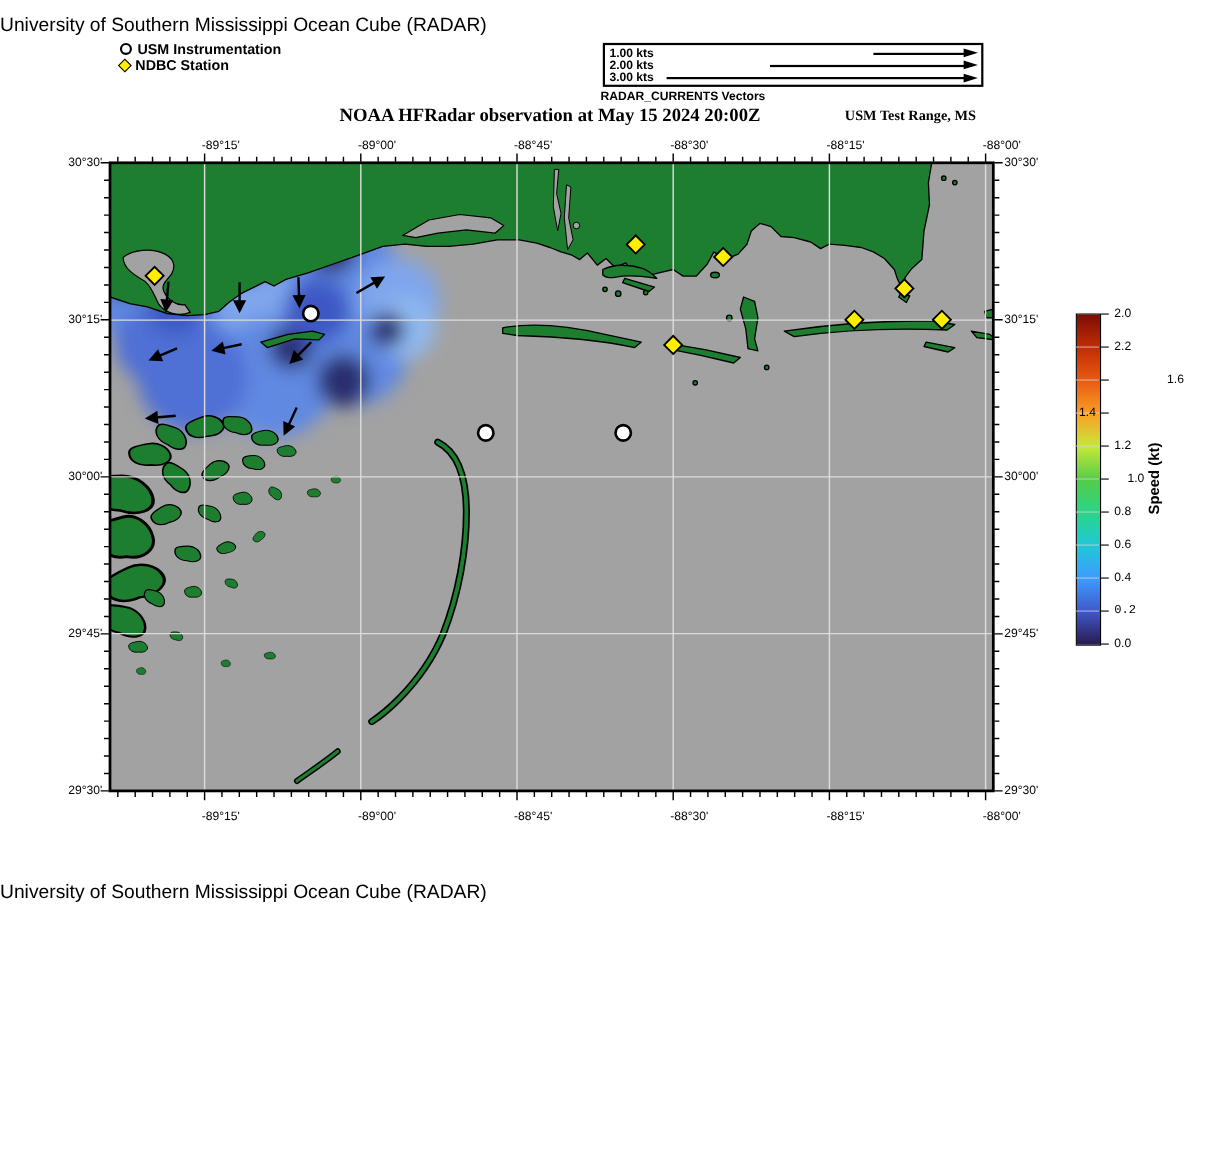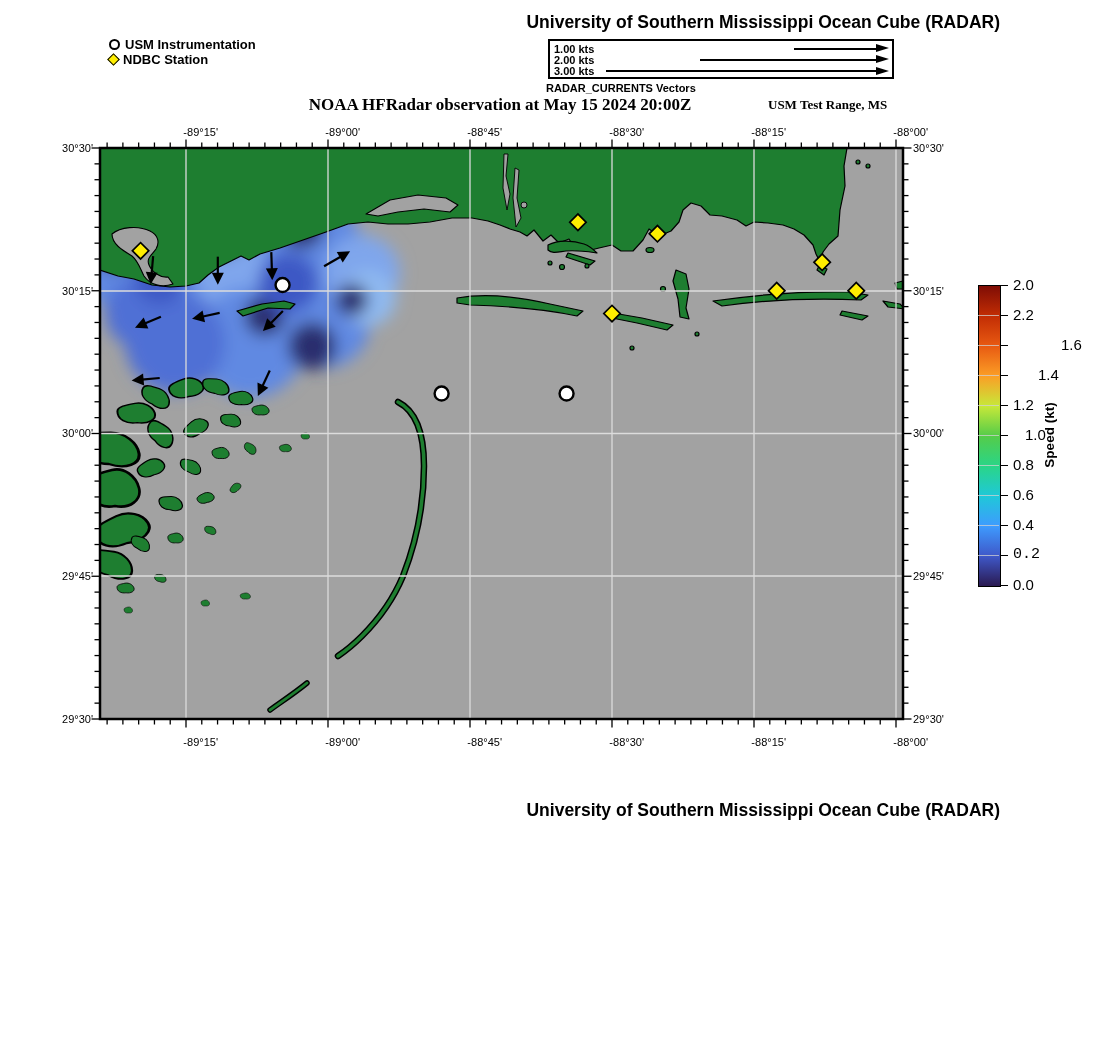--- a/index.html
+++ b/index.html
@@ -1,41 +1,41 @@
 <!DOCTYPE html>
 <html><head>
 <meta charset="utf-8">
 <style>
   html,body{margin:0;padding:0}
   body{width:1100px;height:1050px;position:relative;background:#fff;overflow:hidden;
        font-family:"Liberation Sans",sans-serif;color:#000}
   .abs{position:absolute}
   .serif{font-family:"Liberation Serif",serif}
-  #title-top,#title-bottom{left:0;width:1000px;text-align:right;font-size:17.5px;font-weight:bold}
+  #title-top,#title-bottom{left:0;width:1000px;text-align:left;font-size:17.5px;font-weight:normal}
   #title-top{top:12px}
   #title-bottom{top:800px}
   #subtitle{left:0;top:95px;width:1000px;text-align:center;font-size:17px;font-weight:bold}
   #range-label{left:768px;top:97px;font-size:13px;font-weight:bold}
   .legend-row{display:flex;align-items:center;gap:5px;height:15px}
   #legend{left:109px;top:37px}
   .legend-label{font-size:13px;font-weight:bold;white-space:nowrap}
   .sym-circle{width:11px;height:11px;border-radius:50%;background:#fff;border:2.2px solid #000;box-sizing:border-box}
   .sym-diamond{width:9px;height:9px;background:#ffee00;border:1.8px solid #000;transform:rotate(45deg);box-sizing:border-box}
   #scalebox{left:548px;top:39px;width:342px;height:36px;border:2.5px solid #000;background:#fff}
   .scl{position:absolute;left:4px;font-size:11px;font-weight:bold;line-height:11px;white-space:nowrap}
   .sline{position:absolute;height:1.6px;background:#000}
   .shead{position:absolute;width:0;height:0;border-left:13px solid #000;border-top:4.6px solid transparent;border-bottom:4.6px solid transparent}
   #vec-caption{left:546px;top:82px;font-size:11px;font-weight:bold}
   .lon-label{font-size:11px;width:64px;text-align:right;white-space:nowrap}
   .lat-label{font-size:11px;white-space:nowrap;line-height:14px}
   .lat-left{width:60px;text-align:right}
   #cbar{left:978px;top:285px;width:21px;height:300px;border:1.5px solid #000;box-sizing:content-box}
   .cb-tick{position:absolute;width:7px;height:1.5px;background:#000}
   .cb-faint{position:absolute;left:978px;width:21px;height:1px;background:rgba(210,210,210,.75)}
-  .cb-label{position:absolute;font-size:15px;line-height:12px}
+  .cb-label{position:absolute;font-size:11px;line-height:12px}
   #cbar-title{left:1049px;top:435px;transform:translate(-50%,-50%) rotate(-90deg);
               font-size:13.5px;font-weight:bold;white-space:nowrap}
 </style>
 </head>
 <body>
 
 <div class="abs" id="title-top">University of Southern Mississippi Ocean Cube (RADAR)</div>
 
 <div class="abs" id="legend">
   <div class="legend-row">
@@ -450,21 +450,21 @@
 <div class="cb-tick abs" style="left: 1001px; top: 284.5px; position: absolute;"></div>
 <div class="cb-label" style="left: 1013px; top: 279px;">2.0</div>
 <div class="cb-tick abs" style="left: 1001px; top: 314.5px; position: absolute;"></div>
 <div class="cb-faint" style="top: 314.5px;"></div>
 <div class="cb-label" style="left: 1013px; top: 309px;">2.2</div>
 <div class="cb-tick abs" style="left: 1001px; top: 344.5px; position: absolute;"></div>
 <div class="cb-faint" style="top: 344.5px;"></div>
 <div class="cb-label" style="left: 1013px; top: 339px; margin-left: 48px;">1.6</div>
 <div class="cb-tick abs" style="left: 1001px; top: 374.5px; position: absolute;"></div>
 <div class="cb-faint" style="top: 374.5px;"></div>
-<div class="cb-label" style="left: 1038px; top: 369px;">1.4</div>
+<div class="cb-label" style="left: 981px; top: 369px;">1.4</div>
 <div class="cb-tick abs" style="left: 1001px; top: 404.5px; position: absolute;"></div>
 <div class="cb-faint" style="top: 404.5px;"></div>
 <div class="cb-label" style="left: 1013px; top: 399px;">1.2</div>
 <div class="cb-tick abs" style="left: 1001px; top: 434.5px; position: absolute;"></div>
 <div class="cb-faint" style="top: 434.5px;"></div>
 <div class="cb-label" style="left: 1013px; top: 429px; margin-left: 12px;">1.0</div>
 <div class="cb-tick abs" style="left: 1001px; top: 464.5px; position: absolute;"></div>
 <div class="cb-faint" style="top: 464.5px;"></div>
 <div class="cb-label" style="left: 1013px; top: 459px;">0.8</div>
 <div class="cb-tick abs" style="left: 1001px; top: 494.5px; position: absolute;"></div>

